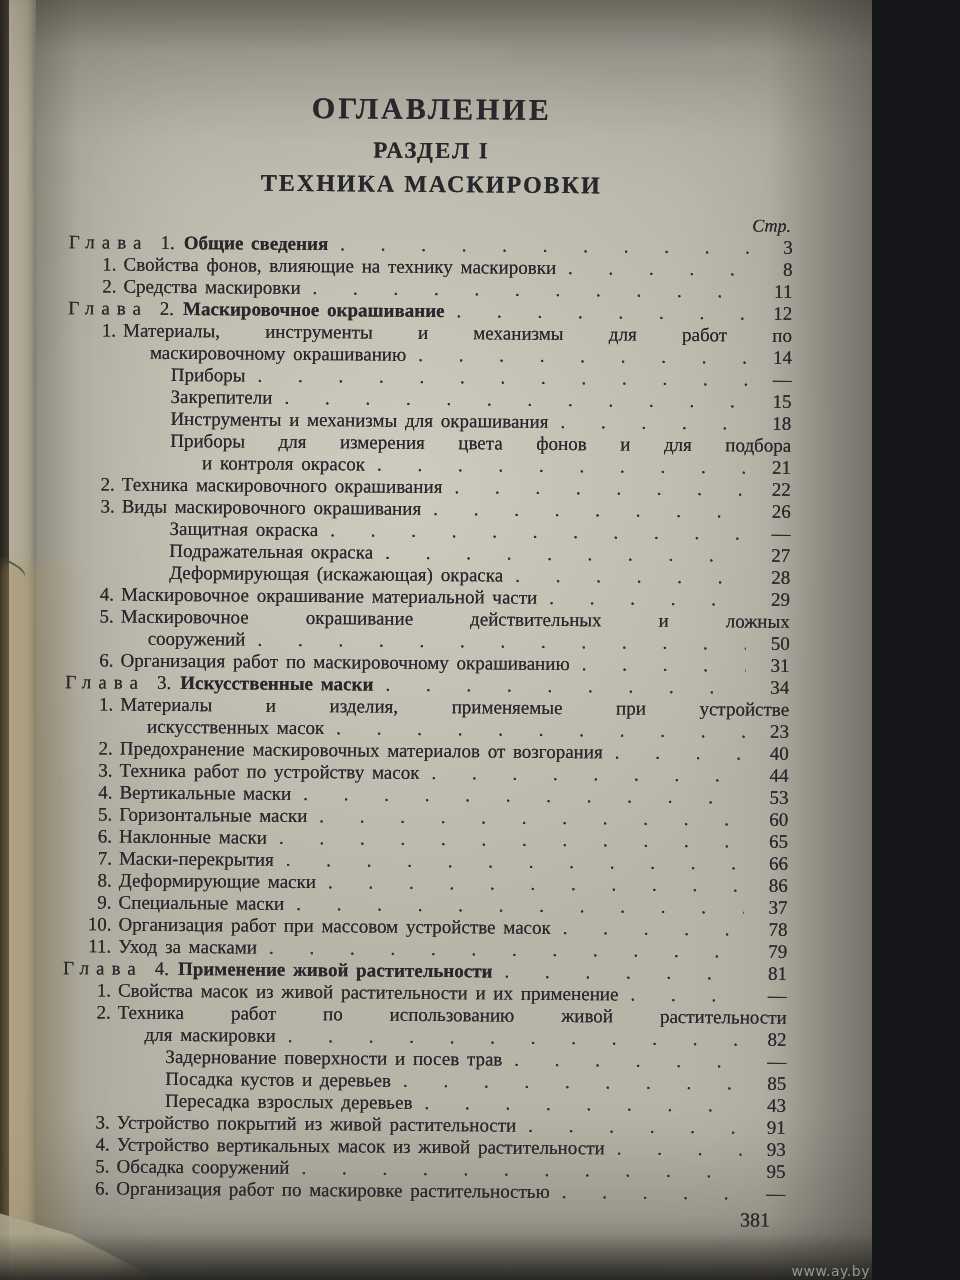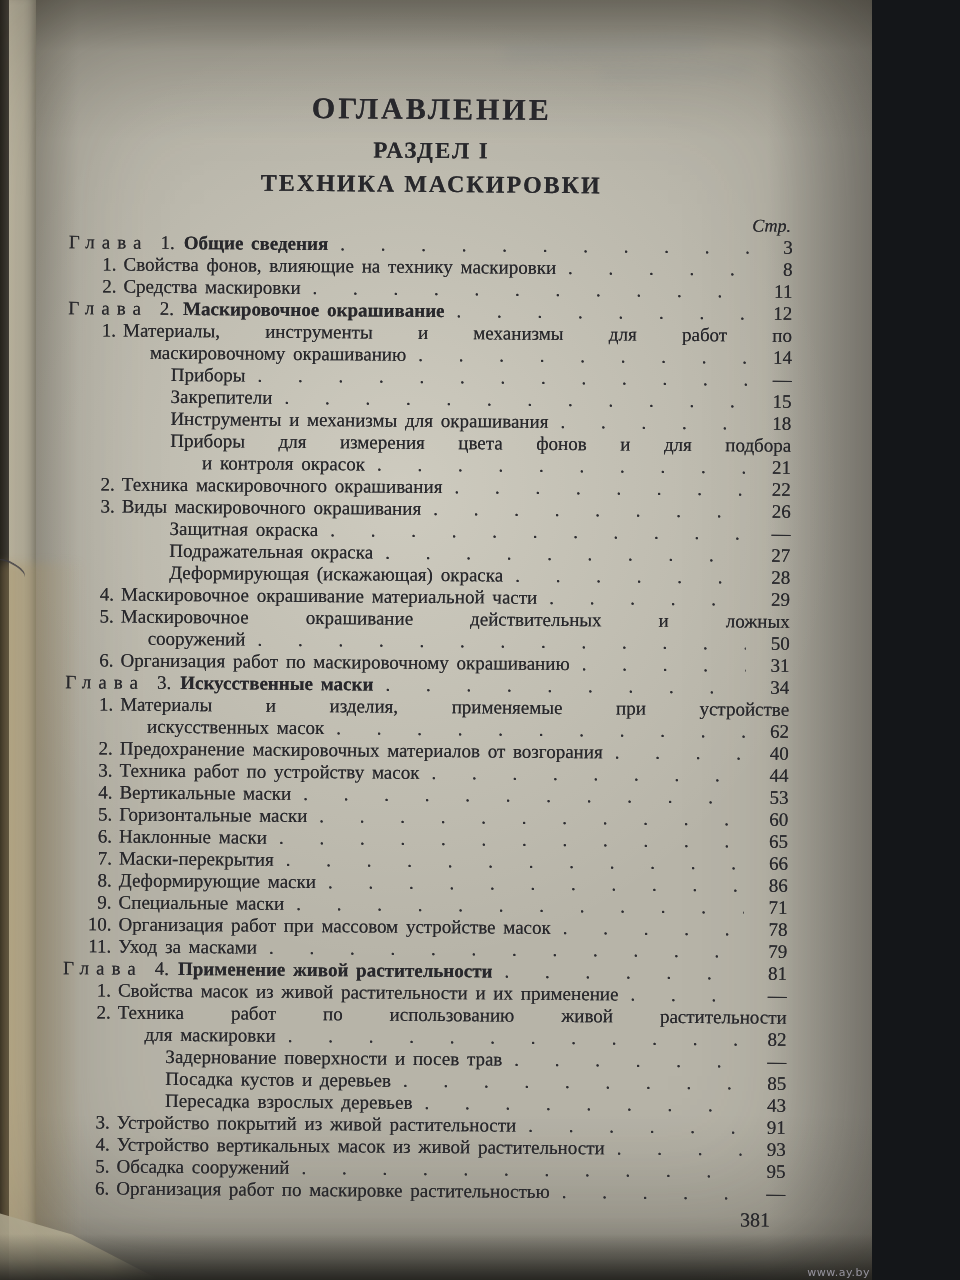--- a/index.html
+++ b/index.html
@@ -39,21 +39,21 @@
     box-shadow:inset 0 0 150px 25px rgba(52,48,38,0.38);}
   
   .pen-mark{position:absolute;left:-6px;top:562px;width:32px;height:14px;
     border-top:2px solid rgba(60,60,72,0.75);border-radius:50% 40% 0 0;
     transform:rotate(32deg);}
   .ghost1{position:absolute;left:505px;top:40px;width:200px;height:16px;
     background:#8f9698;opacity:.22;filter:blur(7px);transform:rotate(-3deg);}
   .ghost2{position:absolute;left:600px;top:66px;width:150px;height:12px;
     background:#969c9c;opacity:.18;filter:blur(6px);transform:rotate(-2deg);}
   .watermark{position:absolute;right:2px;bottom:1px;z-index:5;
-    font-family:"DejaVu Sans",sans-serif;font-size:11px;color:#aeacba;
+    font-family:"DejaVu Sans",sans-serif;font-size:14px;color:#aeacba;
     opacity:.8;letter-spacing:.5px;}
   
   .content{position:absolute;left:70px;top:92px;width:724px;color:#28282c;
     transform:rotate(0.45deg);transform-origin:50% 0;
     text-shadow:0 0 0.5px rgba(40,40,44,0.85);}
   .title{margin:0 0 12px;text-align:center;font-size:30px;font-weight:bold;letter-spacing:3px;}
   .razdel{margin:0 0 7px;text-align:center;font-size:23px;font-weight:bold;letter-spacing:2px;}
   .tech{margin:0 0 15px;text-align:center;font-size:24px;font-weight:bold;letter-spacing:2px;}
   .str-row{height:21px;text-align:right;font-style:italic;font-size:18px;padding-right:2px;}
   .toc{font-size:19px;line-height:22px;word-spacing:3px;}
@@ -210,21 +210,21 @@
           <span class="dots"></span>
           <span class="pg">34</span>
         </div>
         <div class="row item">
           <span class="num">1.</span>
           <span class="j">Материалы и изделия, применяемые при устройстве</span>
         </div>
         <div class="row cont item">
           <span class="t">искусственных масок</span>
           <span class="dots"></span>
-          <span class="pg">62</span>
+          <span class="pg">23</span>
         </div>
         <div class="row item">
           <span class="num">2.</span>
           <span class="t">Предохранение маскировочных материалов от возгорания</span>
           <span class="dots"></span>
           <span class="pg">40</span>
         </div>
         <div class="row item">
           <span class="num">3.</span>
           <span class="t">Техника работ по устройству масок</span>
@@ -258,21 +258,21 @@
         <div class="row item">
           <span class="num">8.</span>
           <span class="t">Деформирующие маски</span>
           <span class="dots"></span>
           <span class="pg">86</span>
         </div>
         <div class="row item">
           <span class="num">9.</span>
           <span class="t">Специальные маски</span>
           <span class="dots"></span>
-          <span class="pg">71</span>
+          <span class="pg">37</span>
         </div>
         <div class="row item">
           <span class="num">10.</span>
           <span class="t">Организация работ при массовом устройстве масок</span>
           <span class="dots"></span>
           <span class="pg">78</span>
         </div>
         <div class="row item">
           <span class="num">11.</span>
           <span class="t">Уход за масками</span>

